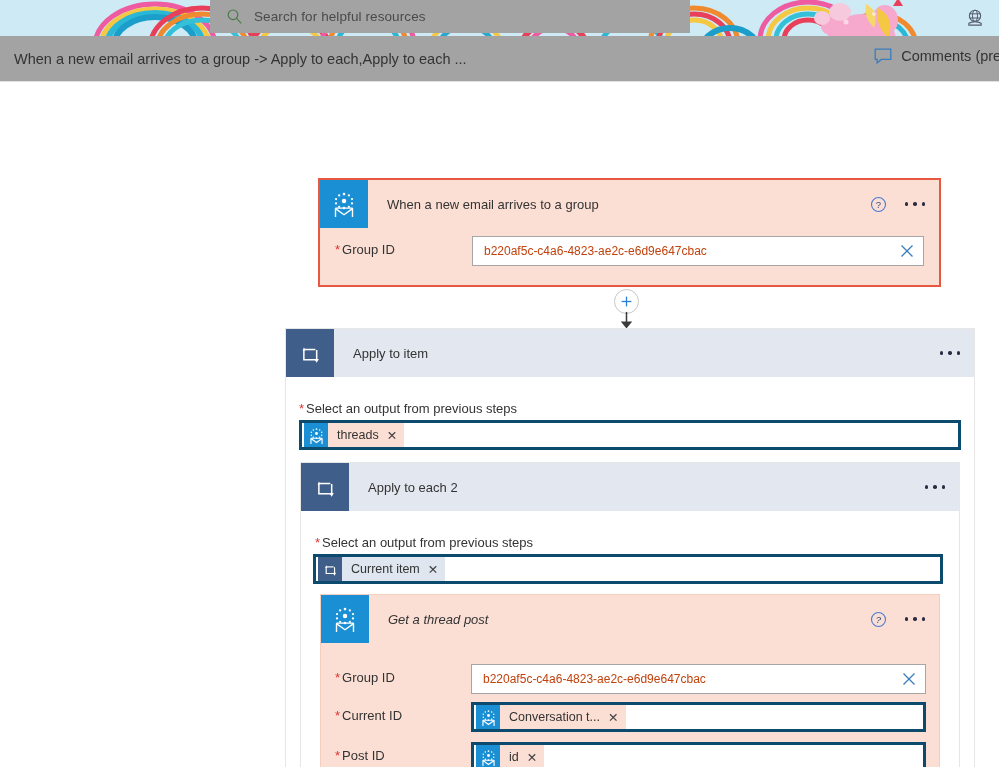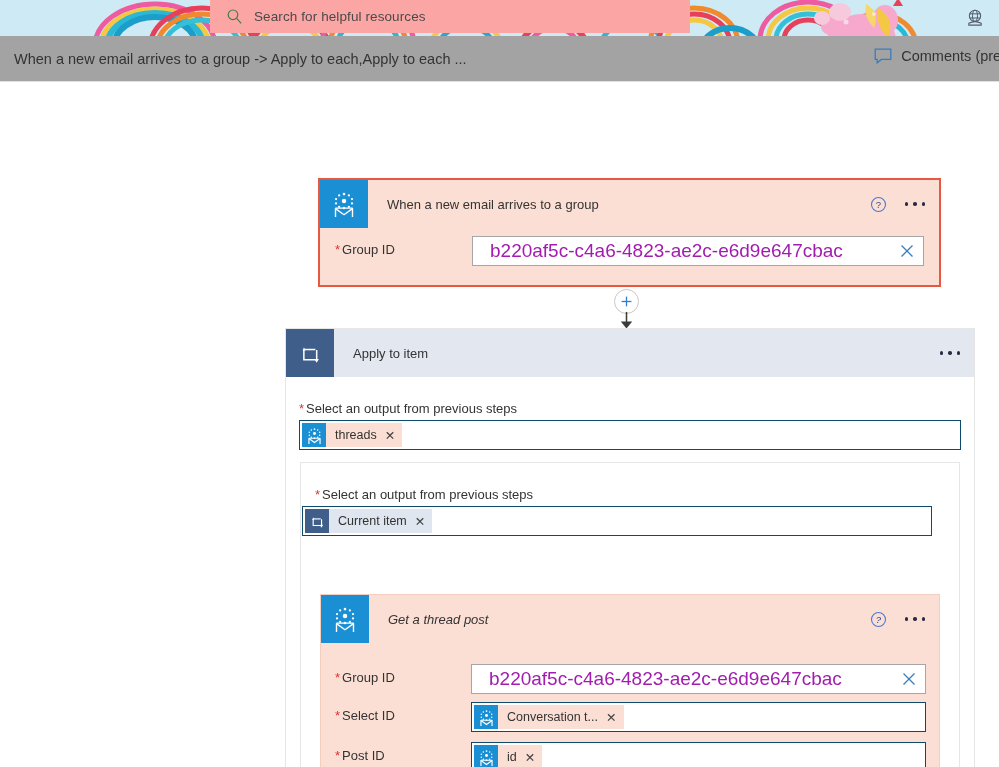--- a/index.html
+++ b/index.html
@@ -20,21 +20,21 @@
     overflow: hidden;
   }
   .banner-art {
     position: absolute; top: 0; left: 0;
     width: 999px; height: 36px;
   }
   .search-box {
     position: absolute;
     left: 210px; top: 0px;
     width: 480px; height: 33px;
-    background: #fca5a5;
+    background: #a3a3a3;
     display: flex; align-items: center;
     padding-left: 16px;
     z-index: 5;
   }
   .search-icon { width: 17px; height: 17px; margin-right: 11px; flex: 0 0 auto; }
   .search-ph {
     font-size: 13.5px; color: #4a4a4a;
     letter-spacing: .1px;
   }
   .globe-btn {
@@ -109,26 +109,26 @@
   .req { color: #d33; margin-right: 2px; font-size: 13px; }
 
   .textfield {
     border: 1px solid #a6a6a6;
     background: #fff;
     height: 30px;
     display: flex; align-items: center;
     padding: 0 8px 0 11px;
     position: relative;
   }
-  .textfield .val { font-size: 19px; color: #a21caf; flex: 1 1 auto; margin-left: 6px; }
+  .textfield .val { font-size: 12px; color: #c2410c; flex: 1 1 auto; }
   .clear-x { width: 16px; height: 16px; flex: 0 0 auto; }
 
   
   .tokenfield {
-    border: 1px solid #0c4a6e;
+    border: 3px solid #0c4a6e;
     background: #fff;
     height: 30px;
     display: flex; align-items: center;
     padding: 0 2px;
   }
   .token { display: flex; align-items: center; height: 26px; }
   .token-ico { width: 24px; height: 24px; flex:0 0 auto; display:flex; align-items:center; justify-content:center; }
   .token-body {
     display: flex; align-items: center;
     height: 24px; padding: 0 7px 0 9px;
@@ -385,23 +385,41 @@
               <span>threads</span>
               <span class="tx">✕</span>
             </span>
         </span>
       </div>
 
     </div>
   </div>
 
   <div class="card" id="loop2">
+    <div class="card-head">
+      <div class="head-ico">
+        <svg viewBox="0 0 26 26" width="23" height="23">
+          <path d="M5.5,8.5 v11.5 h14.5 v-11" fill="none" stroke="#ffffff" stroke-width="1.7"></path>
+          <path d="M5.5,8.5 h13" fill="none" stroke="#ffffff" stroke-width="1.7"></path>
+          <path d="M4.1,9.9 L5.5,6.2 L7.4,9.2 Z" fill="#ffffff"></path>
+          <path d="M17.2,19.3 L20,23.4 L22.4,19.1 Z" fill="#ffffff"></path>
+        </svg>
+      </div>
+      <span class="head-title">Apply to each 2</span>
+      <div class="head-actions">
+        <span class="ellipsis">
+            <i></i>
+            <i></i>
+            <i></i>
+          </span>
+      </div>
+    </div>
     <div class="card-body" style="position:relative;height:255px;">
       <span class="field-label" style="position:absolute; left:14px; top:24px;"><span class="req">*</span><span>Select an output from previous steps</span></span>
-      <div class="tokenfield" style="position:absolute; left:1px; top:43px; width:630px;">
+      <div class="tokenfield" style="position:absolute; left:12px; top:43px; width:630px;">
         <span class="token blue">
           <span class="token-ico" style="background:#3f5f8a;">
             <svg viewBox="0 0 26 26" width="15" height="15">
               <path d="M5.5,8.5 v11.5 h14.5 v-11" fill="none" stroke="#ffffff" stroke-width="2"></path>
               <path d="M5.5,8.5 h13" fill="none" stroke="#ffffff" stroke-width="2"></path>
               <path d="M3.8,10.2 L5.5,5.8 L7.7,9.4 Z" fill="#ffffff"></path>
               <path d="M17,19 L20,23.8 L22.7,18.8 Z" fill="#ffffff"></path>
             </svg>
           </span>
           <span class="token-body">
@@ -451,21 +469,21 @@
 
       <span class="field-label" style="position:absolute; left:14px; top:27px;"><span class="req">*</span><span>Group ID</span></span>
       <div class="textfield" style="position:absolute; left:150px; top:21px; width:455px;">
         <span class="val">b220af5c-c4a6-4823-ae2c-e6d9e647cbac</span>
         <svg class="clear-x" viewBox="0 0 16 16">
           <line x1="2.5" y1="2.5" x2="13.5" y2="13.5" stroke="#3a7dbd" stroke-width="1.3"></line>
           <line x1="13.5" y1="2.5" x2="2.5" y2="13.5" stroke="#3a7dbd" stroke-width="1.3"></line>
         </svg>
       </div>
 
-      <span class="field-label" style="position:absolute; left:14px; top:65px;"><span class="req">*</span><span>Select ID</span></span>
+      <span class="field-label" style="position:absolute; left:14px; top:65px;"><span class="req">*</span><span>Current ID</span></span>
       <div class="tokenfield" style="position:absolute; left:150px; top:59px; width:455px;">
         <span class="token pink">
           <span class="token-ico" style="background:#1b8fd4;">
             <svg viewBox="0 0 30 30" width="17" height="17">
               <g fill="#ffffff">
                 <circle cx="15" cy="3.6" r="1.5"></circle>
                   <circle cx="20.6" cy="5.1" r="1.3"></circle>
                 <circle cx="24.2" cy="9.3" r="1.3"></circle>
                   <circle cx="24.2" cy="14.4" r="1.3"></circle>
                 <circle cx="20.6" cy="18.2" r="1.3"></circle>

